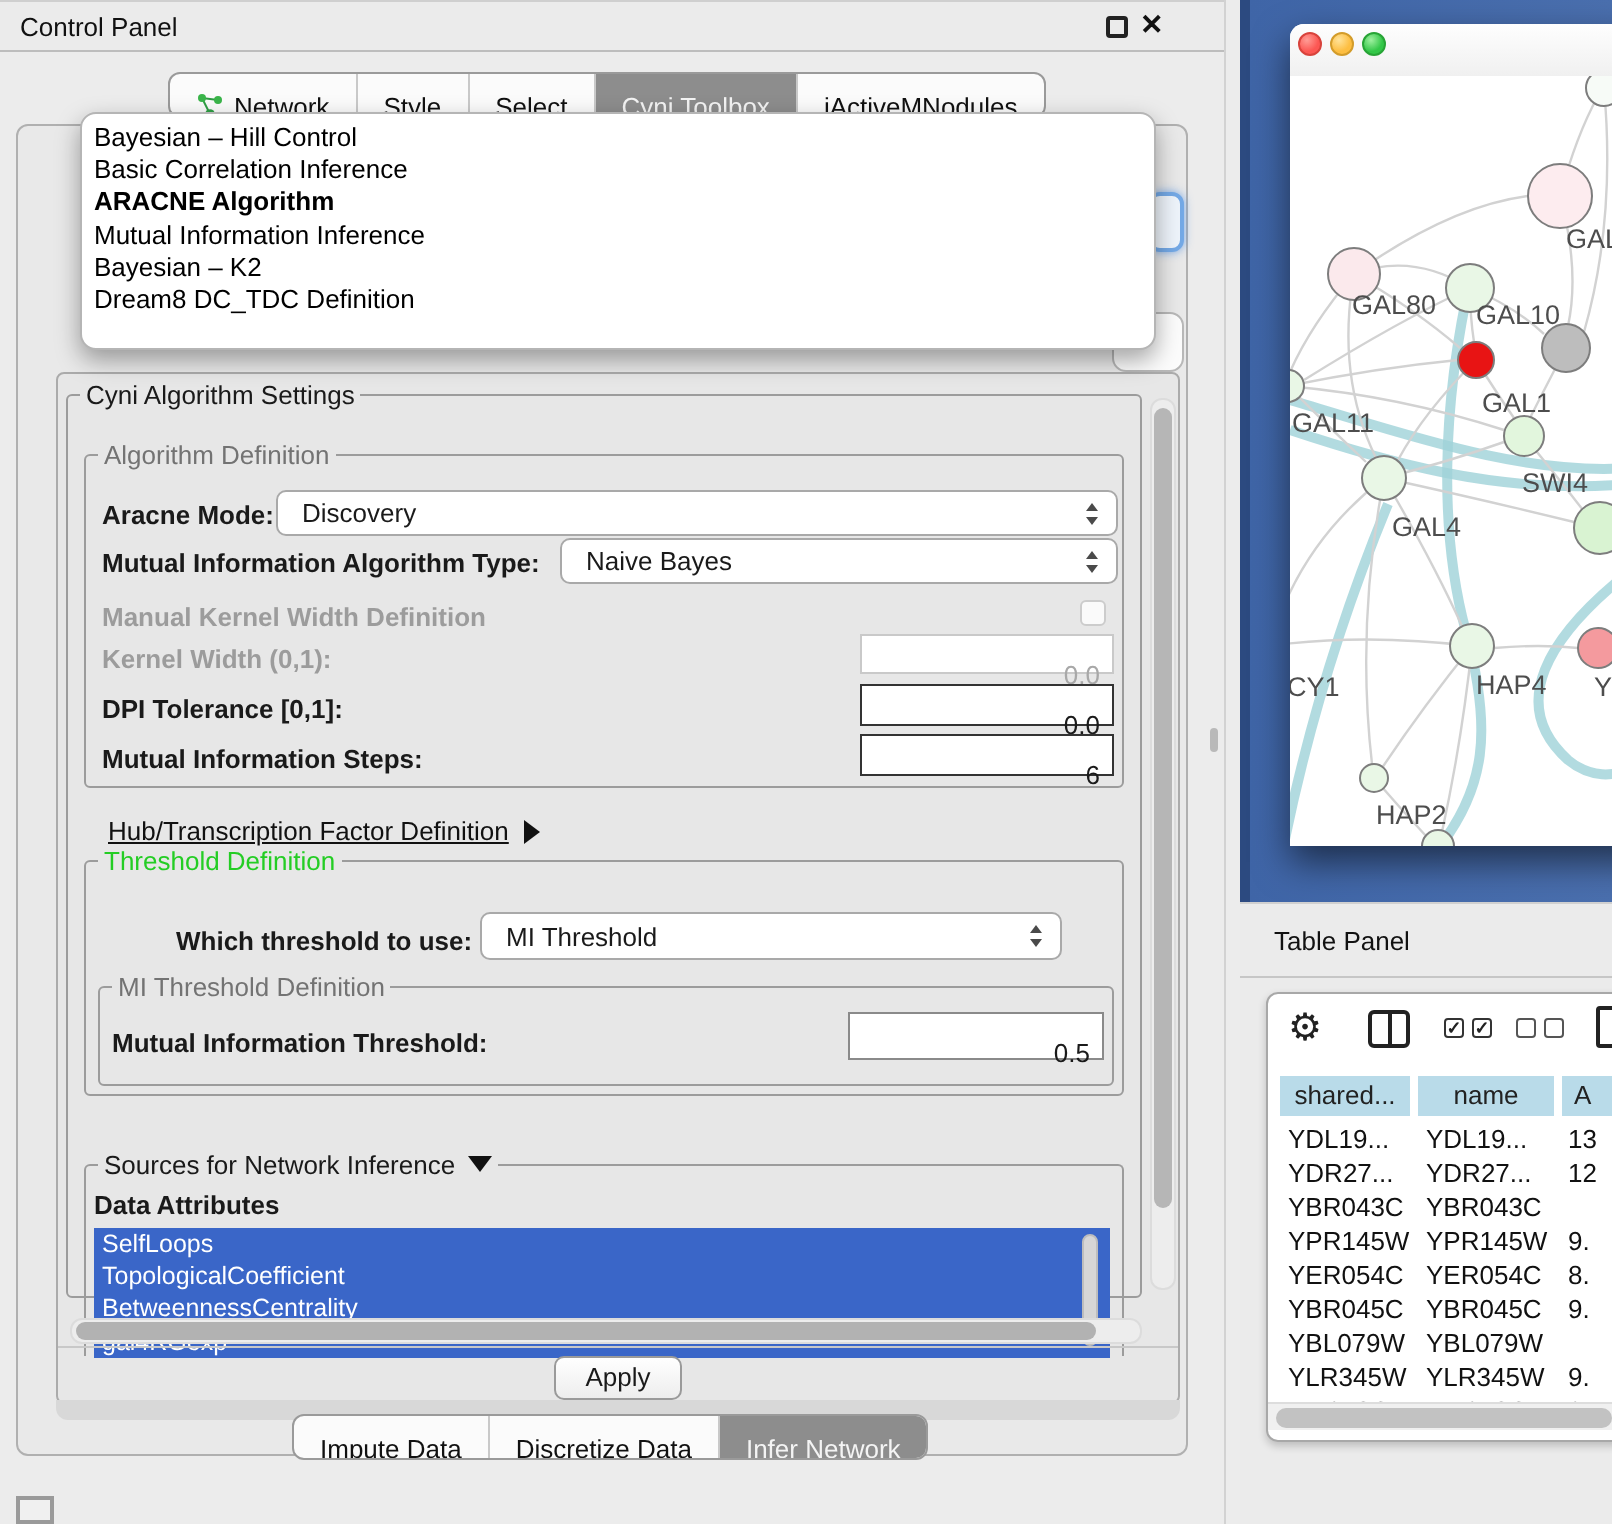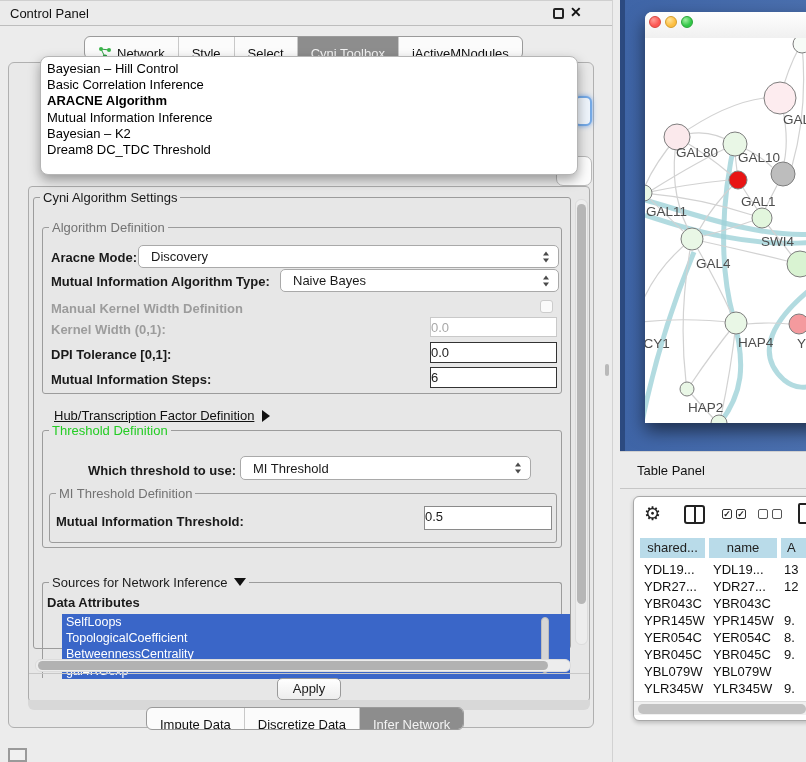--- a/index.html
+++ b/index.html
@@ -55,34 +55,34 @@
   .lbl { position:absolute; font-weight:bold; font-size:13px; white-space:nowrap; }
   .lbl.dis { color:#9c9c9c; }
 
   .combo { position:absolute; background:#fff; border:1px solid #a9a9a9; border-radius:5px;
     display:flex; align-items:center; padding-left:12px; font-size:13px; }
   .spin { position:absolute; right:8px; top:50%; transform:translateY(-50%); width:7px; height:11px; }
   .spin:before, .spin:after { content:""; position:absolute; left:0; border-left:3.5px solid transparent; border-right:3.5px solid transparent; }
   .spin:before { top:0; border-bottom:4px solid #4a4a4a; }
   .spin:after { bottom:0; border-top:4px solid #4a4a4a; }
 
-  .field { position:absolute; background:#fff; border:1px solid #333; 
-    padding:2px 6px 0 0; font-size:13px; }
+  .field { position:absolute; background:#fff; border:1px solid #333; text-align:right;
+    padding:12px 6px 0 0; font-size:13px; }
   .field.dis { border:1px solid #c9c9c9; color:#a8a8a8; }
 
   #manual-check { position:absolute; left:497px; top:72px; width:13px; height:13px;
     border:1px solid #ccc; border-radius:3px; background:#fafafa; }
 
   #hub-row { position:absolute; left:20px; top:210px; font-size:13px; color:#111;text-decoration:underline; }
   .arrow-right { display:inline-block; width:0; height:0; border-top:6px solid transparent;
     border-bottom:6px solid transparent; border-left:8px solid #111; margin-left:8px; vertical-align:-2px; }
   .arrow-down { display:inline-block; width:0; height:0; border-left:6px solid transparent;
     border-right:6px solid transparent; border-top:8px solid #111; margin-left:6px; vertical-align:1px; }
 
-  #attr-list { position:absolute; left:19px; top:31px; width:508px; height:65px; background:#404040; overflow:hidden; }
+  #attr-list { position:absolute; left:4px; top:31px; width:508px; height:65px; background:#404040; overflow:hidden; }
   #attr-list .li { height:16.2px; line-height:16.2px; background:#3a66c8; color:#fff;
     padding-left:4px; font-size:12.5px; }
   #attr-vthumb { position:absolute; left:498px; top:34px; width:8px; height:56px;
     background:#d6d6d6; border:1px solid #bdbdbd; border-radius:4px; }
 
   #vscroll { position:absolute; left:546px; top:12px; width:13px; height:446px;
     background:#ededed; border:1px solid #dcdcdc; border-radius:6px; }
   #vscroll .thumb { position:absolute; left:1px; top:4px; width:9px; height:400px;
     background:#b6b6b6; border-radius:5px; }
   #hscroll { position:absolute; left:6px; top:472px; width:536px; height:13px;
@@ -174,21 +174,21 @@
 <div id="content-box" class="abs"></div>
 <div id="frag-blue" class="abs"></div>
 <div id="frag-combo" class="abs"></div>
 
 <div id="algo-dropdown" class="abs">
   <div class="item">Bayesian – Hill Control</div>
   <div class="item">Basic Correlation Inference</div>
   <div class="item sel">ARACNE Algorithm</div>
   <div class="item">Mutual Information Inference</div>
   <div class="item">Bayesian – K2</div>
-  <div class="item">Dream8 DC_TDC Threshold</div>
+  <div class="item">Dream8 DC_TDC Definition</div>
 </div>
 
 <div id="settings-outer" class="abs">
 
   <div class="group" style="left:4px; top:10px; width:538px; height:452px;">
     <span class="gtitle">Cyni Algorithm Settings</span>
 
     <div class="group" style="left:8px; top:29px; width:520px; height:167px;">
       <span class="gtitle blue">Algorithm Definition</span>
       <span class="lbl" style="left:8px; top:22px;">Aracne Mode:</span>

